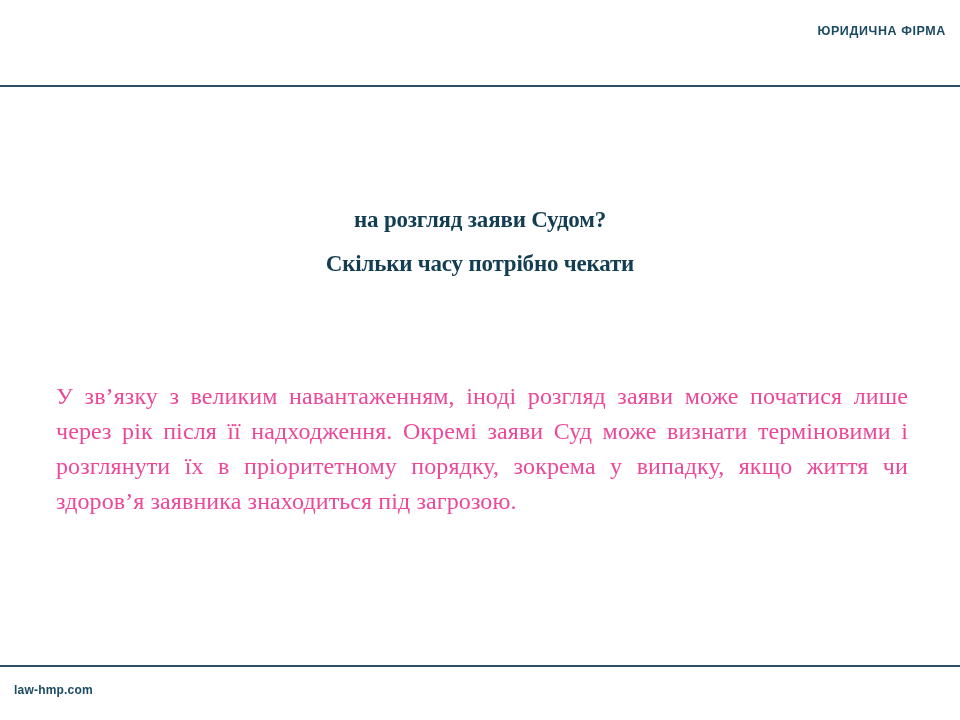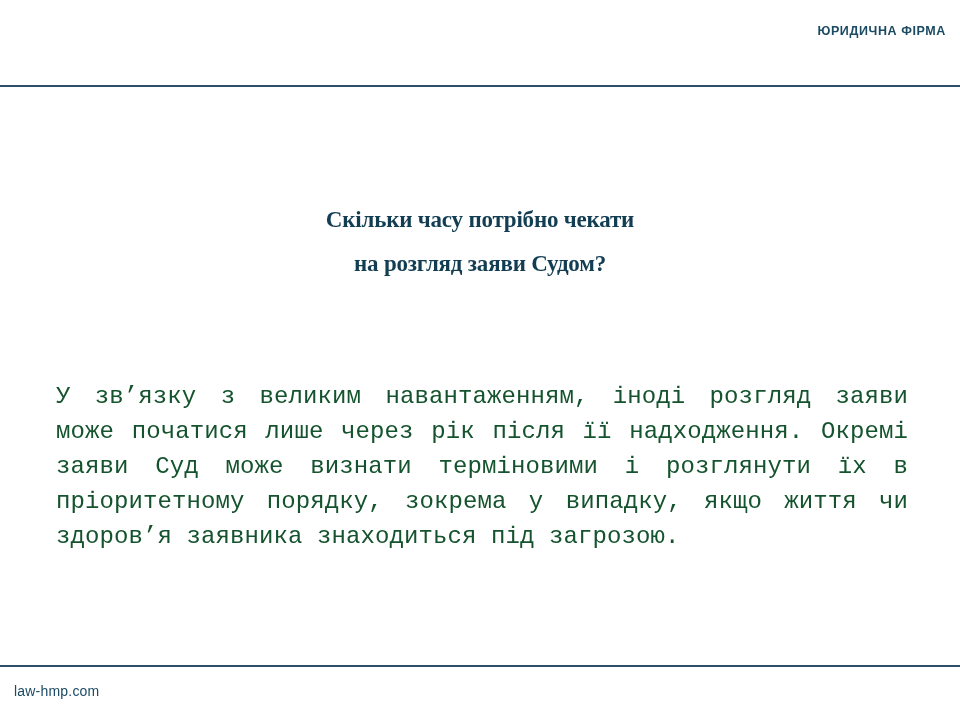--- a/index.html
+++ b/index.html
@@ -80,64 +80,64 @@
   }
 
   
   .body-area {
     position: absolute;
     left: 56px;
     top: 355px;
     width: 852px;
   }
   .body-text {
-    font-family: Liberation Mono, monospace;
+    font-family: Liberation Serif, serif;
     font-size: 24px;
-    color: #14532d;
+    color: #ec4899;
     line-height: 35px;
     text-align: justify;
     text-justify: inter-word;
     letter-spacing: 0.1px;
   }
 
   
   .footer-rule {
     position: absolute;
     left: 0;
     top: 665px;
     width: 960px;
     height: 2px;
     background: #2c4f66;
   }
   .footer-url {
     position: absolute;
     left: 14px;
     top: 683px;
     font-family: "Liberation Sans", sans-serif;
-    font-size: 14px;
-    font-weight: normal;
+    font-size: 12px;
+    font-weight: bold;
     color: #1b4a63;
     letter-spacing: 0.2px;
   }
 </style>
 </head>
 <body>
 
 <div class="slide">
 
   <div class="header">
     <div class="brand-block">
       <div class="brand-line1">ЮРИДИЧНА ФІРМА</div>
     </div>
     <div class="header-rule"></div>
   </div>
 
   <div class="title-area">
+    <div class="title-line">на розгляд заяви Судом?</div>
     <div class="title-line">Скільки часу потрібно чекати</div>
-    <div class="title-line">на розгляд заяви Судом?</div>
   </div>
 
   <div class="body-area">
     <p class="body-text">У зв’язку з великим навантаженням, іноді розгляд заяви може початися лише через рік після її надходження. Окремі заяви Суд може визнати терміновими і розглянути їх в пріоритетному порядку, зокрема у випадку, якщо життя чи здоров’я заявника знаходиться під загрозою.</p>
   </div>
 
   <div class="footer-rule"></div>
   <div class="footer-url">law-hmp.com</div>
 
 </div>

